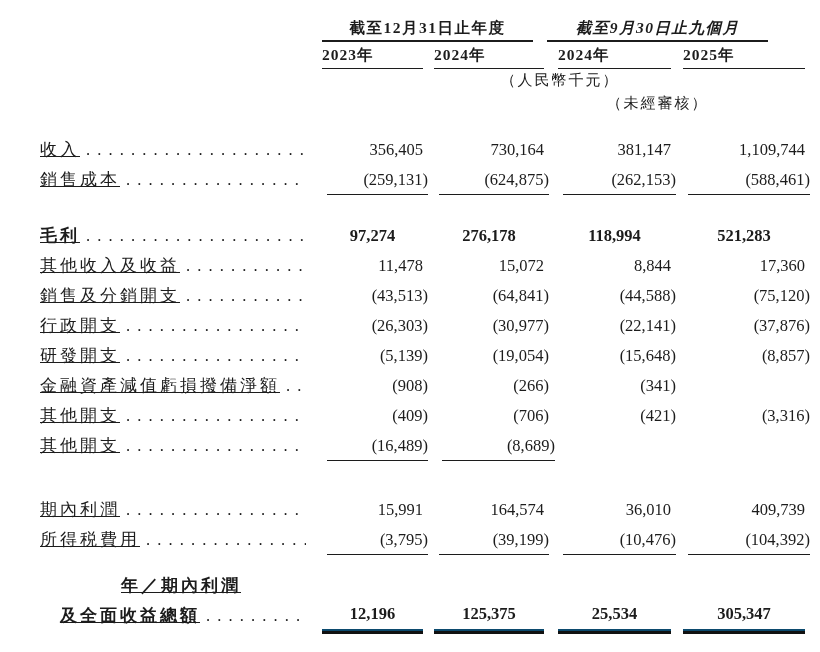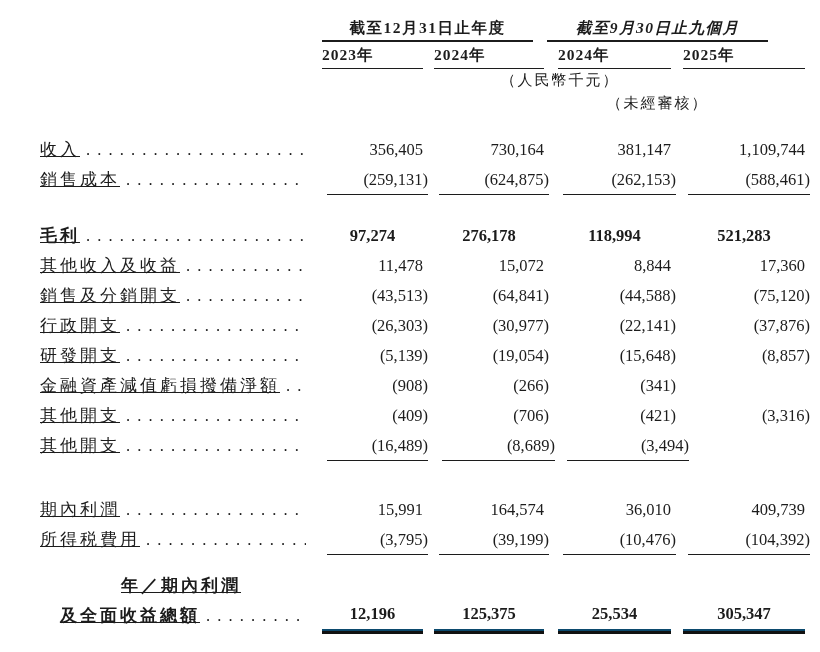--- a/index.html
+++ b/index.html
@@ -332,23 +332,20 @@
     <div class="lbl">
       <span class="lt">其他開支</span>
       <span class="dots">. . . . . . . . . . . . . . . . . . . . . . . . . . . . . . . . . . . .</span>
     </div>
     <div class="c c1">
         <span class="num paren">(16,489)</span>
       </div>
     <div class="c c3">
         <span class="num paren">(8,689)</span>
       </div>
-    <div class="c c4">
-        <span class="num paren">(3,494)</span>
-      </div>
   </div>
 
   <div class="gap-c"></div>
 
   <div class="row">
     <div class="lbl">
       <span class="lt">期內利潤</span>
       <span class="dots">. . . . . . . . . . . . . . . . . . . . . . . . . . . . . . . . . . . .</span>
     </div>
     <div class="c c1">

